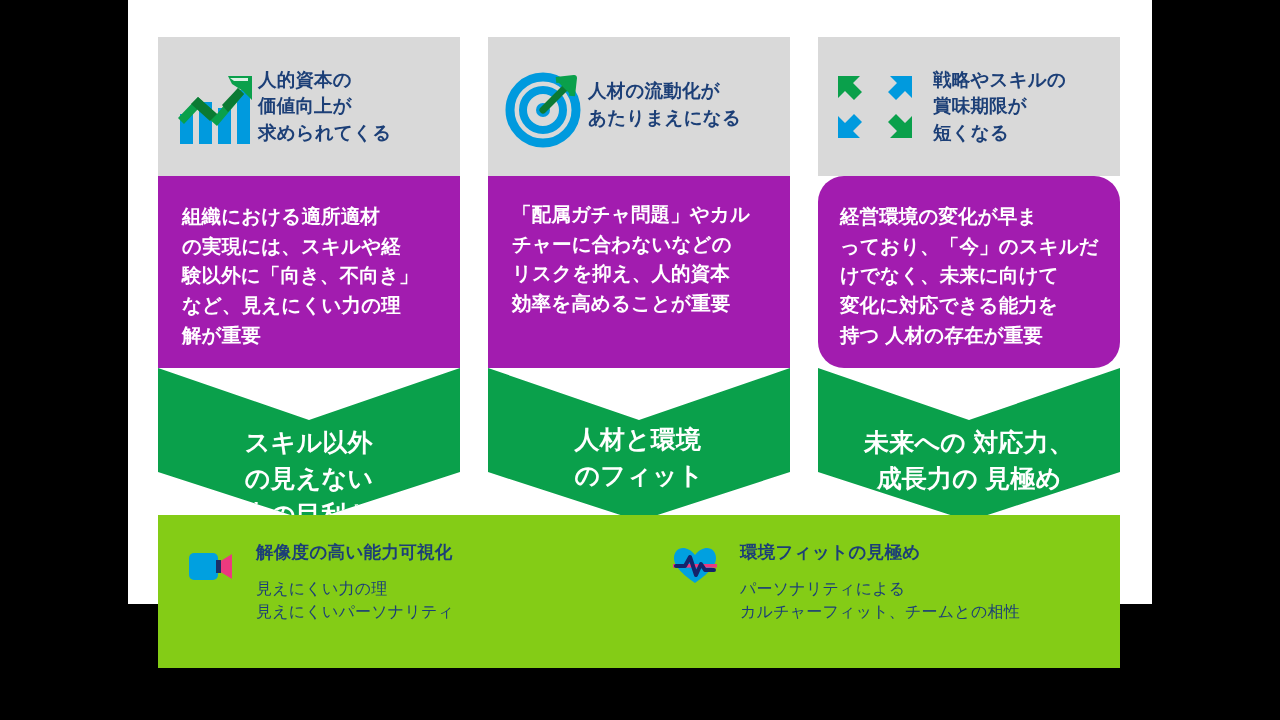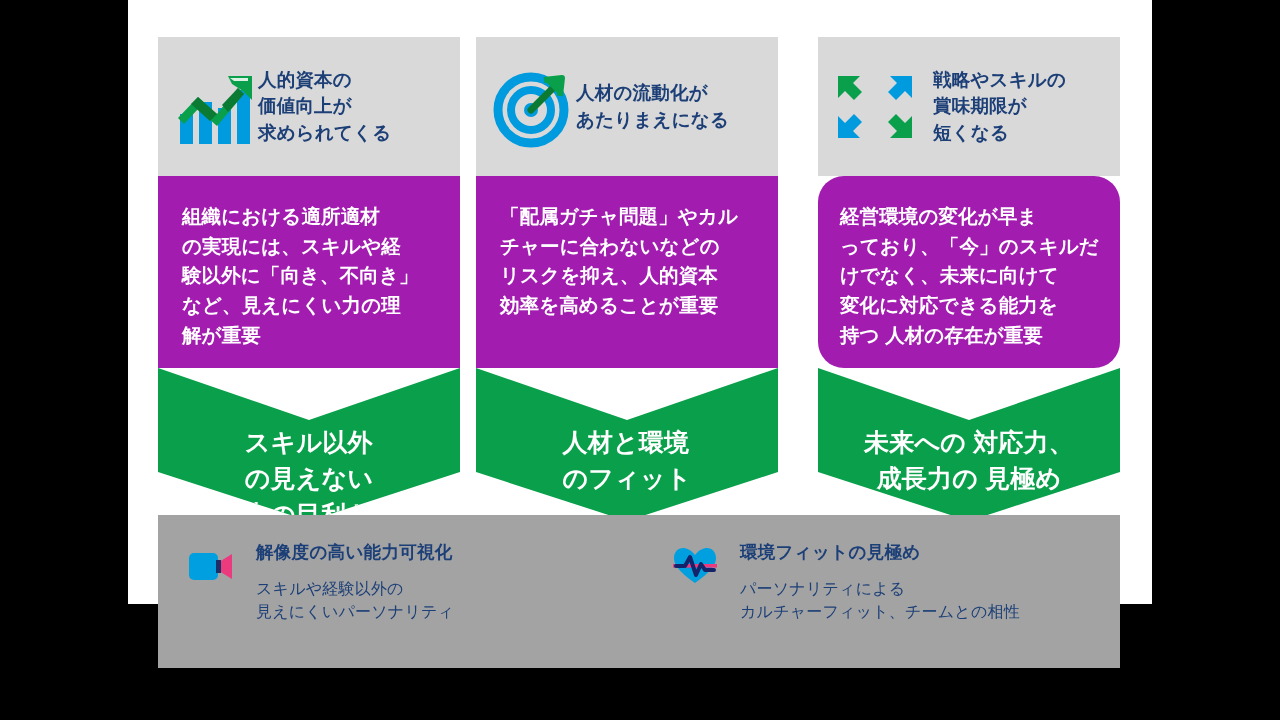--- a/index.html
+++ b/index.html
@@ -9,21 +9,21 @@
     font-family:"Liberation Sans","DejaVu Sans",sans-serif;
     overflow:hidden;
   }
   #slide{
     position:absolute;left:128px;top:0;width:1024px;height:604px;
     background:#ffffff;
   }
   
   .col{position:absolute;top:37px;width:302px;}
   .col-1{left:30px;}
-  .col-2{left:348px;}
+  .col-2{left:360px;font-family:Liberation Mono, monospace;}
   .col-3{left:690px;}
 
   .card-head{
     position:relative;
     height:139px;
     background:#d9d9d9;
     display:flex;align-items:center;
     box-sizing:border-box;
     padding:0 10px 0 14px;
   }
@@ -76,21 +76,21 @@
     line-height:1.44;
     text-align:left;
     white-space:pre-line;
     letter-spacing:.2px;
   }
   .col-3 .arrow-text{text-align:center;}
 
   
   #bottom{
     position:absolute;left:30px;top:515px;width:962px;height:153px;
-    background:#a3a3a3;
+    background:#84cc16;
   }
   .bnote{
     position:absolute;top:26px;
     display:flex;align-items:flex-start;
   }
   .bnote-1{left:30px;}
   .bnote-2{left:514px;}
   .bnote-icon{width:46px;min-width:46px;height:42px;position:relative;margin-top:4px;}
   .bnote-body{margin-left:22px;}
   .bnote-title{
@@ -224,21 +224,21 @@
     <div class="bnote bnote-1">
       <span class="bnote-icon">
         <svg class="svgicon" viewBox="0 0 46 42">
           <rect x="1" y="8" width="29" height="27" rx="5" fill="#00a0e0"></rect>
           <path d="M31 17 L44 9 L44 34 L31 26 Z" fill="#ec3a7f"></path>
           <rect x="28" y="15" width="5" height="13" fill="#1c2f66"></rect>
         </svg>
       </span>
       <span class="bnote-body">
         <span class="bnote-title">解像度の高い能力可視化</span>
-        <div class="bnote-desc">スキルや経験以外の
+        <div class="bnote-desc">見えにくい力の理
 見えにくいパーソナリティ</div>
       </span>
     </div>
 
     <div class="bnote bnote-2">
       <span class="bnote-icon">
         <svg class="svgicon" viewBox="0 0 46 42">
           <path d="M23 38 C6 26 2 19 2 13 C2 7 6 3 11 3 C15 3 19 5 23 10 C27 5 31 3 35 3 C40 3 44 7 44 13 C44 19 40 26 23 38 Z" fill="#00a0e0"></path>
           <rect x="1" y="19" width="44" height="3.6" fill="#ec3a7f"></rect>
           <path d="M4 21 L13 21 L18 12 L24 30 L29 19 L33 25 L42 25" fill="none" stroke="#14246b" stroke-width="4" stroke-linejoin="round" stroke-linecap="round"></path>

